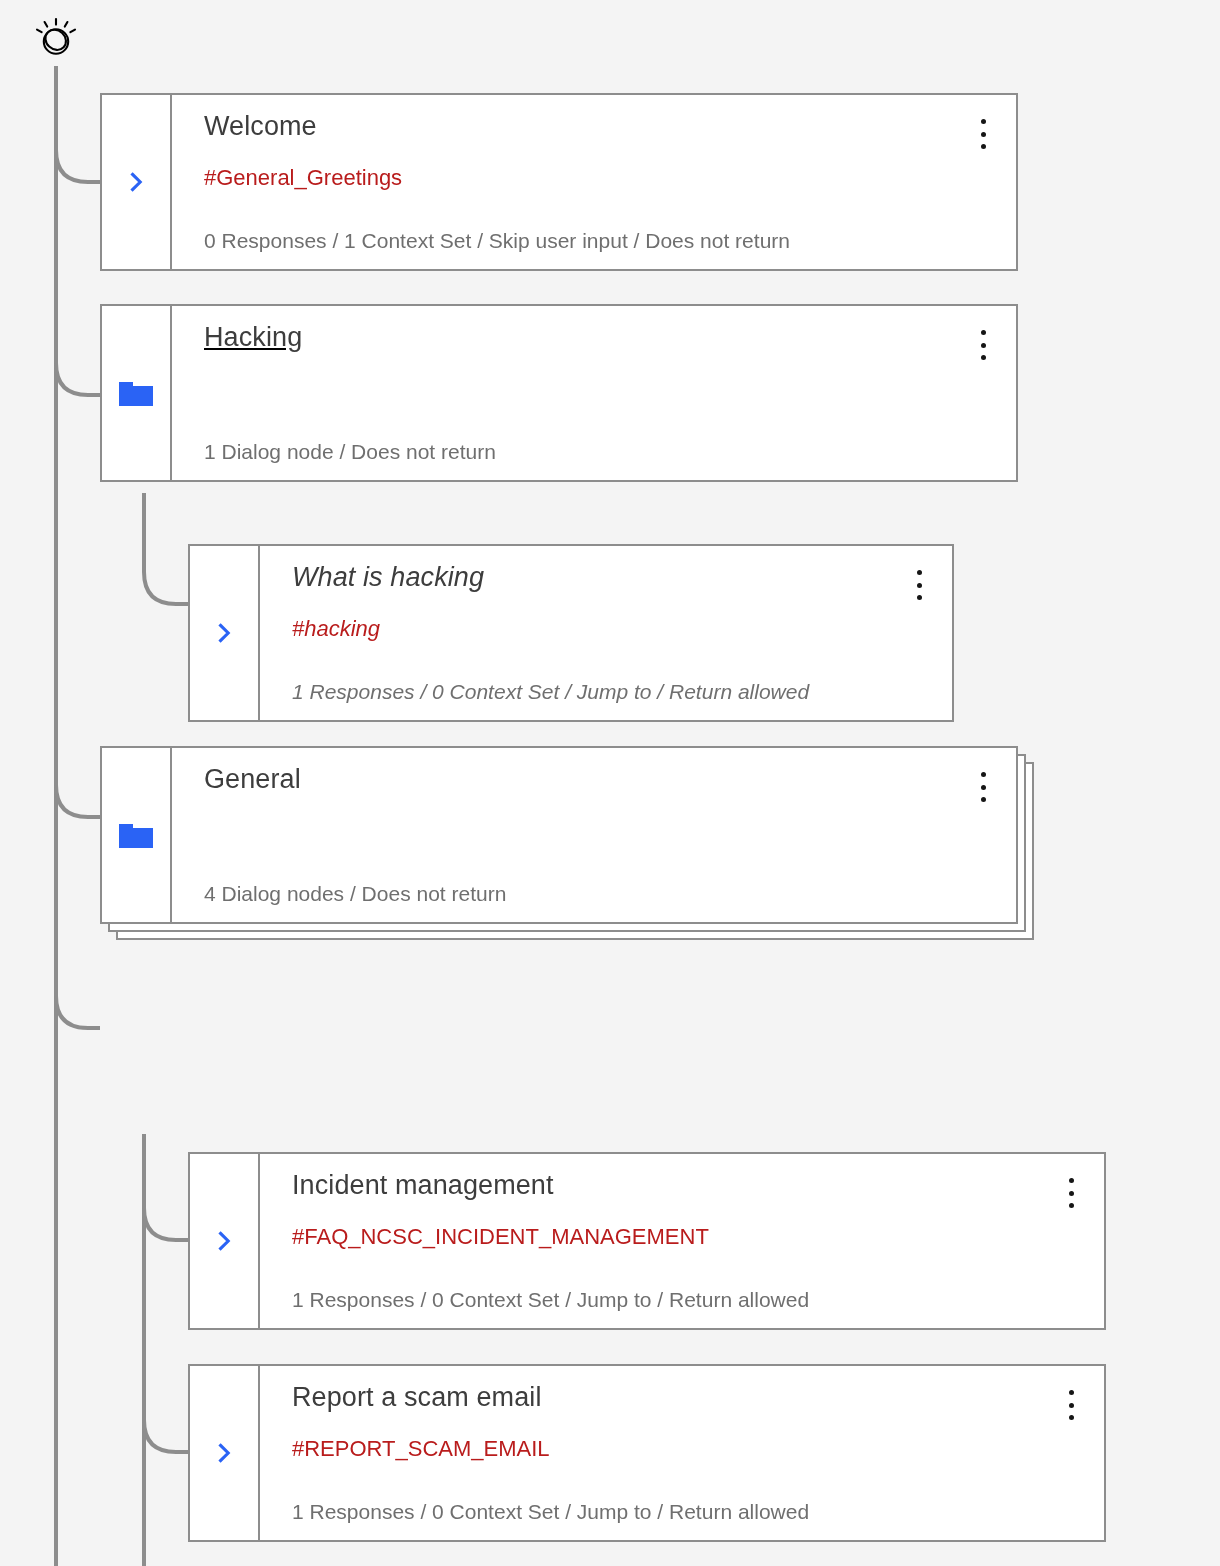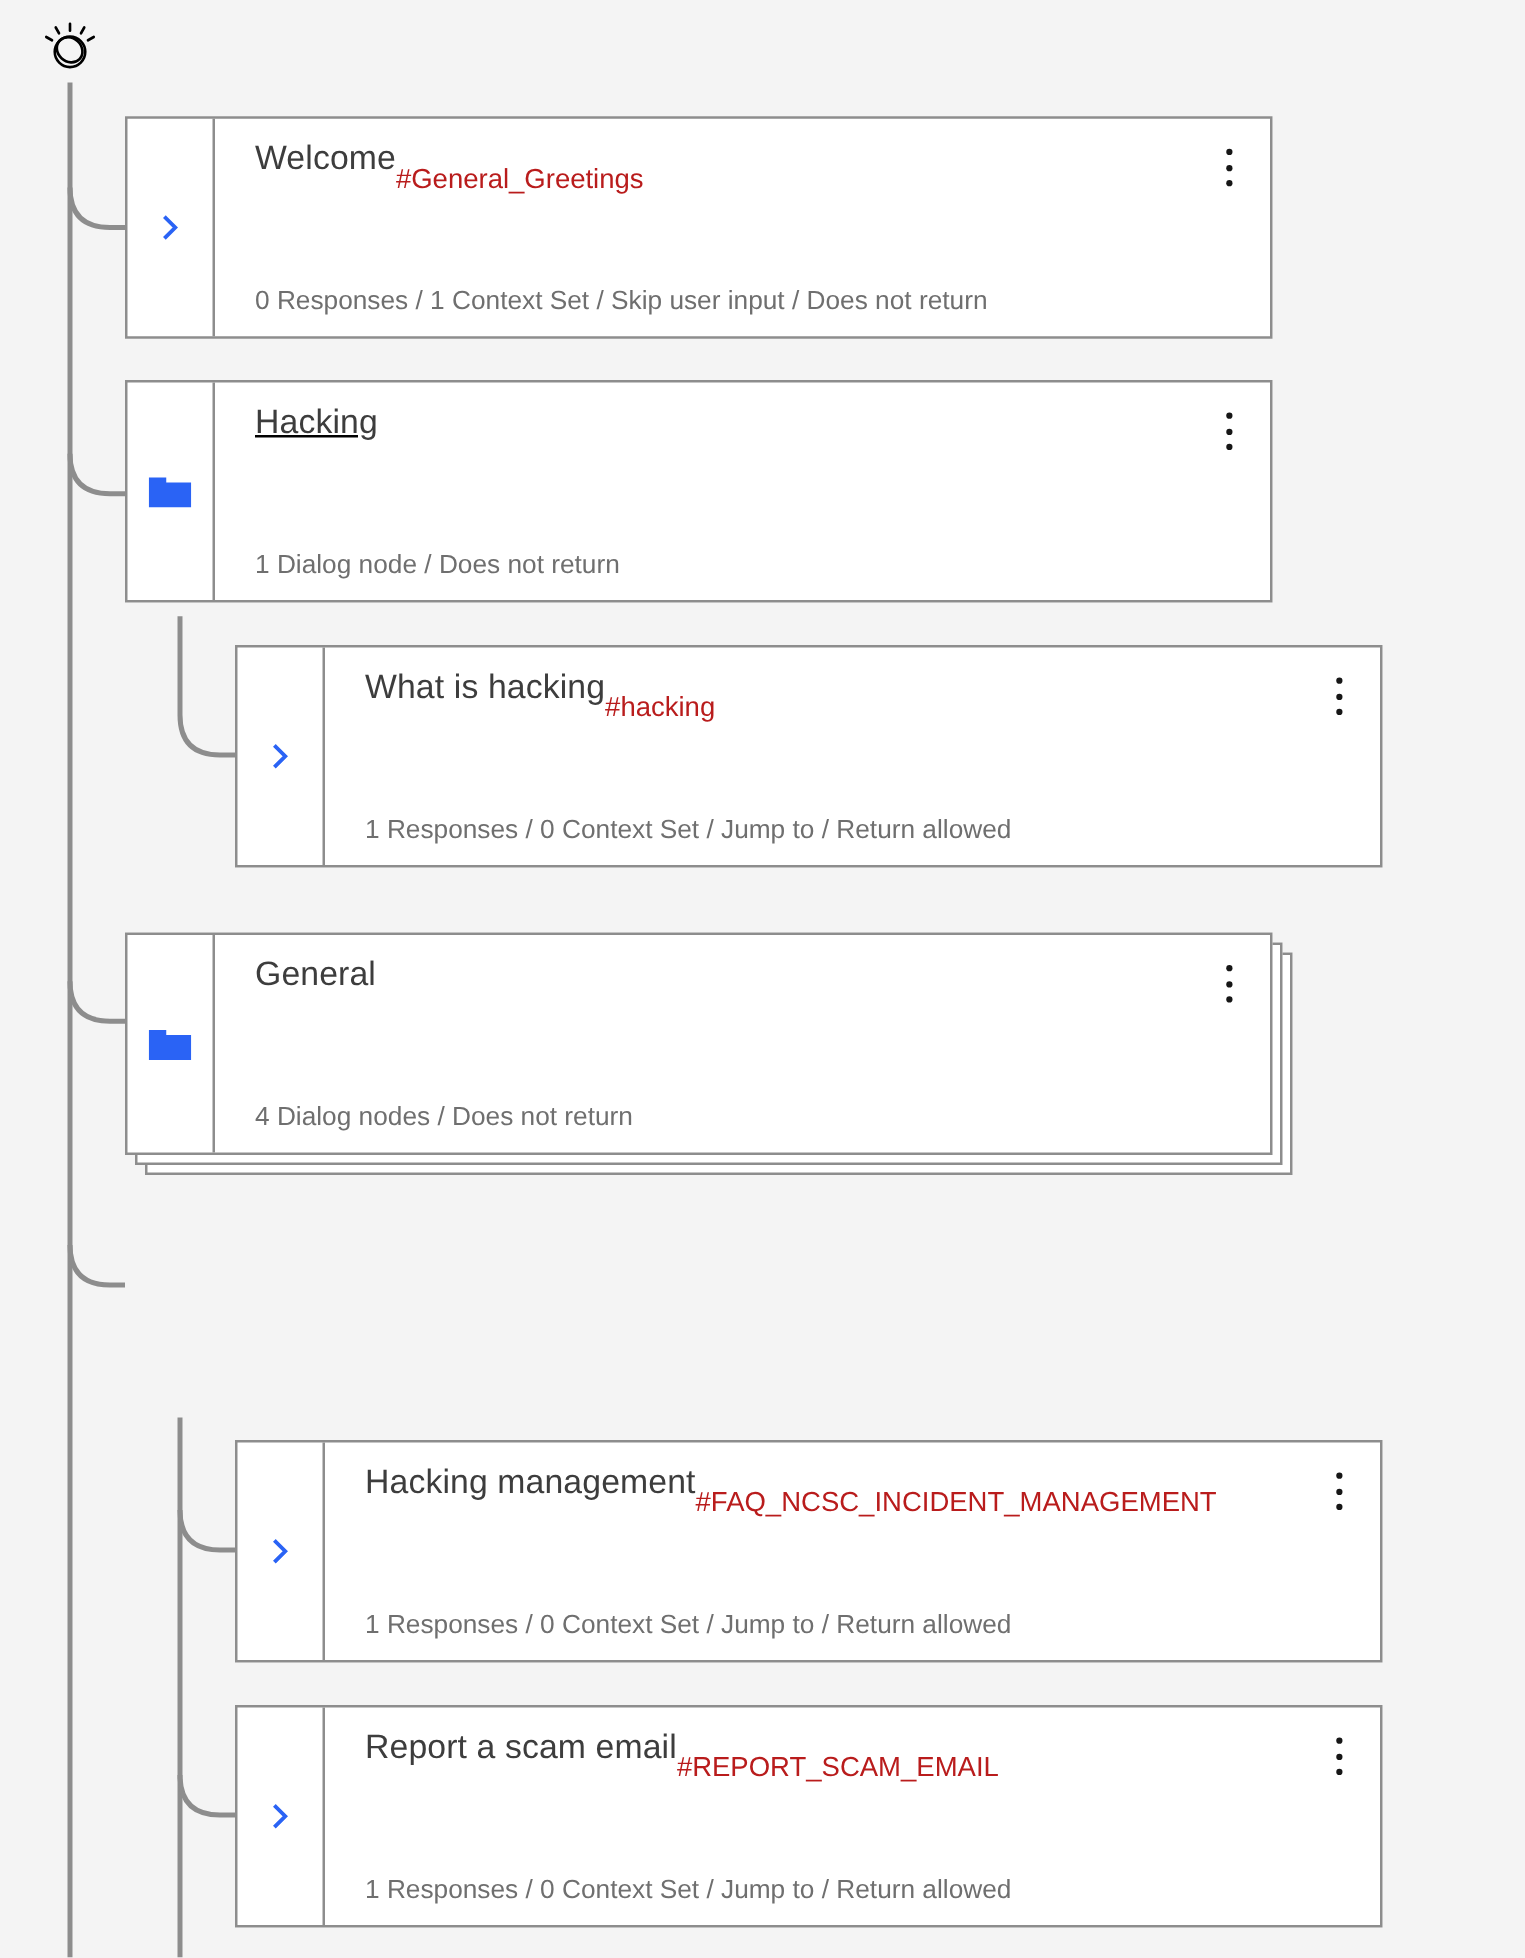--- a/index.html
+++ b/index.html
@@ -67,21 +67,21 @@
     align-items: center;
     justify-content: center;
     box-sizing: border-box;
   }
   .card-body {
     flex: 1 1 auto;
     position: relative;
     box-sizing: border-box;
     padding: 14px 12px 0 32px;
     display: flex;
-    flex-direction: row;
+    flex-direction: column;
   }
   .card-title {
     font-size: 27px;
     font-weight: 400;
     color: #3d3d3d;
     line-height: 1.28;
     letter-spacing: 0.1px;
     white-space: nowrap;
   }
   .card-sub {
@@ -213,21 +213,21 @@
         <div class="card-foot">1 Dialog node / Does not return</div>
         <div class="kebab">
             <i></i>
             <i></i>
             <i></i>
           </div>
       </div>
     </div>
   </div>
 
-  <div class="card-wrap" style="left:188px; top:516px; width:918px; height:178px;">
+  <div class="card-wrap" style="left:188px; top:544px; width:766px; height:178px;font-style:italic;">
     <div class="card">
       <div class="card-icon">
         <svg class="chev" viewBox="0 0 24 24">
           <path d="M8.6 4.4 L16.2 12 L8.6 19.6" fill="none" stroke="#2a63f5" stroke-width="3.1" stroke-linecap="square" stroke-linejoin="miter"></path>
         </svg>
       </div>
       <div class="card-body">
         <div class="card-title">What is hacking</div>
         <div class="card-sub">#hacking</div>
         <div class="card-foot">1 Responses / 0 Context Set / Jump to / Return allowed</div>
@@ -264,21 +264,21 @@
 
 
   <div class="card-wrap" style="left:188px; top:1152px; width:918px; height:178px;">
     <div class="card">
       <div class="card-icon">
         <svg class="chev" viewBox="0 0 24 24">
           <path d="M8.6 4.4 L16.2 12 L8.6 19.6" fill="none" stroke="#2a63f5" stroke-width="3.1" stroke-linecap="square" stroke-linejoin="miter"></path>
         </svg>
       </div>
       <div class="card-body">
-        <div class="card-title">Hacking management</div>
+        <div class="card-title">Incident management</div>
         <div class="card-sub">#FAQ_NCSC_INCIDENT_MANAGEMENT</div>
         <div class="card-foot">1 Responses / 0 Context Set / Jump to / Return allowed</div>
         <div class="kebab">
             <i></i>
             <i></i>
             <i></i>
           </div>
       </div>
     </div>
   </div>

